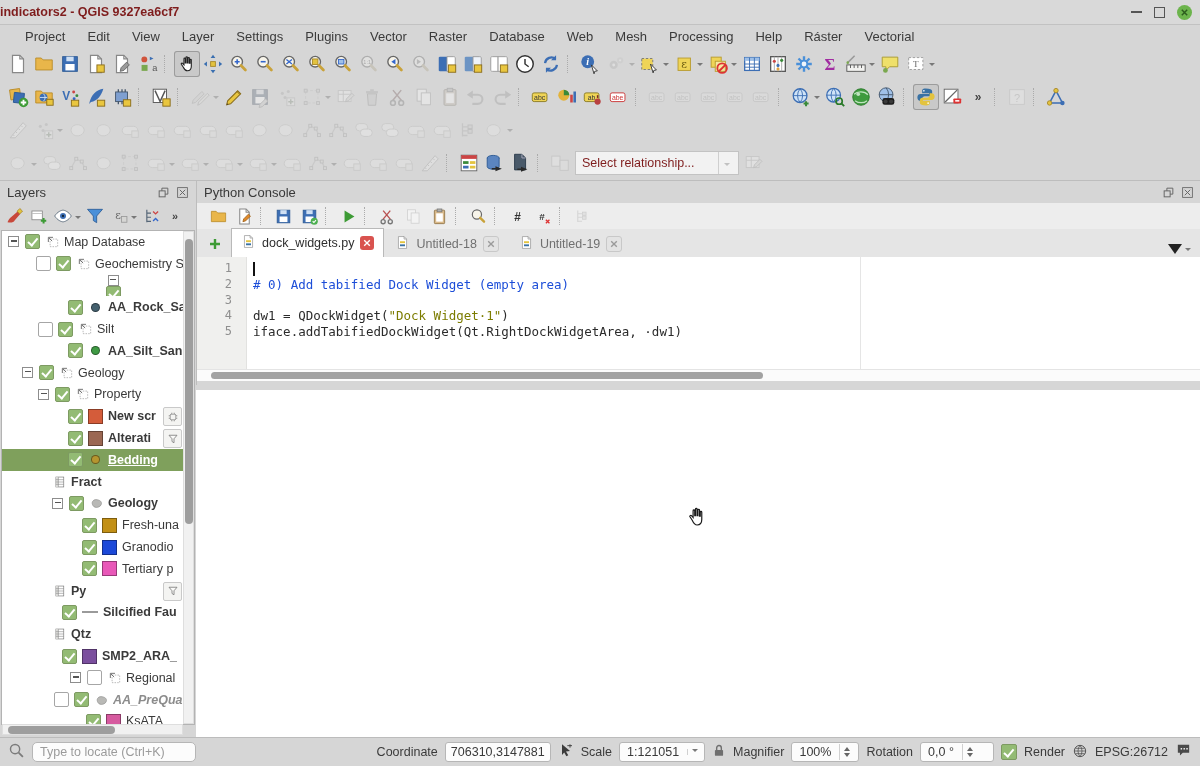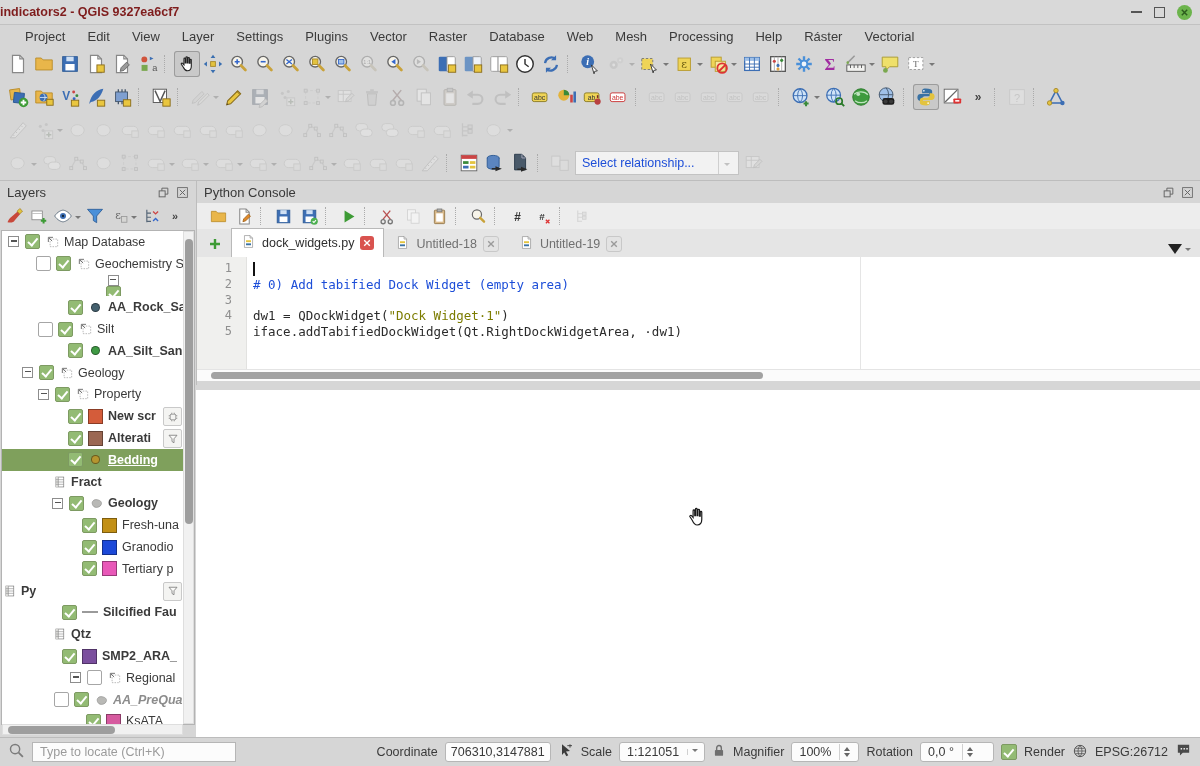--- a/index.html
+++ b/index.html
@@ -20,21 +20,21 @@
   
   .tbrow{position:absolute;left:0;right:0;display:flex;align-items:center;padding-left:5px}
   #tb0{top:47px;height:33px}#tb1{top:80px;height:33px}#tb2{top:113px;height:33px}#tb3{top:146px;height:34px}
   .tbi{width:26px;height:26px;border-radius:3px;display:flex;align-items:center;justify-content:center;flex:0 0 auto}
   .tbi.on{background:#c9c9c9;box-shadow:inset 0 0 0 1px #9c9c9c}
   .tbi.dis{opacity:.35;filter:grayscale(.75)}
   .caret{width:0;height:0;border:3.5px solid transparent;border-top-color:#787878;margin:5px 2px 0 0;flex:0 0 auto}
   .caret.dis{opacity:.4}
   .tsep{width:6px;height:18px;margin:0 3px;border-left:1px dotted #ababab;flex:0 0 auto}
   .tbcombo{height:22px;width:150px;background:#f2f2f2;border:1px solid #c3c3c3;display:flex;align-items:center;
-           padding:0 6px;color:#1d4ed8;font-size:12.5px;margin:0 2px}
+           padding:0 6px;color:#7f1d1d;font-size:12.5px;margin:0 2px}
   .tbcombo .cc{margin-left:auto;border-left:1px solid #cfcfcf;padding-left:5px;height:100%;display:flex;align-items:center}
   
   .phead{height:22px;display:flex;align-items:center;padding:0 7px;font-size:13px;color:#393939}
   .phbtns{margin-left:auto;display:flex;gap:5px}
   .phb{width:14px;height:14px;display:flex;align-items:center;justify-content:center}
   
   #layers-panel{position:absolute;left:0;top:180px;width:196px;bottom:29px;background:#d6d6d6;border-top:1px solid #bdbdbd}
   #ltools{height:26px;display:flex;align-items:center;padding-left:3px}
   #ltools .tbi{width:24px;height:24px}
   #ltree{position:absolute;left:1px;right:1px;top:49px;bottom:12px;background:#fff;border:1px solid #b3b3b3;overflow:hidden}
@@ -84,21 +84,21 @@
   #chscroll{position:absolute;left:0;right:0;top:188px;height:11px;background:#fbfbfb;border-top:1px solid #e4e4e4}
   #chthumb{position:absolute;left:14px;width:552px;top:1.5px;height:7px;background:#a2a2a2;border-radius:4px}
   
   #canvas{position:absolute;left:196px;top:390px;right:0;bottom:29px;background:#fff}
   #handcur{position:absolute;left:488px;top:114px}
   
   #statusbar{position:absolute;left:0;right:0;bottom:0;height:29px;background:#d6d6d6;border-top:1px solid #bcbcbc;
              display:flex;align-items:center;padding:0 8px;font-size:12.5px;color:#3a3a3a;gap:7px;box-sizing:border-box}
   .sbox{background:#fcfcfc;border:1px solid #b6b6b6;border-radius:3px;height:20px;display:flex;align-items:center;
         padding:0 7px;box-sizing:border-box}
-  #locatebox{width:204px;border-radius:0;color:#9b9b9b}
+  #locatebox{width:164px;border-radius:5px;color:#9b9b9b}
   .spacer{flex:1}
   .spin{gap:0;padding-right:2px}
   .spinarr{display:flex;flex-direction:column;margin-left:8px;border-left:1px solid #d0d0d0;padding-left:4px;line-height:6px}
   .sa{width:0;height:0;border:3px solid transparent}
   .sa.up{border-bottom:4px solid #666;margin-bottom:2px}
   .sa.dn{border-top:4px solid #666}
   .sbcb{width:14px;height:14px;border-radius:2px;background:#93bb74;border:1px solid #7d9a62;position:relative}
   .sbcb::after{content:"";position:absolute;left:4px;top:1.5px;width:4px;height:7.5px;border:solid #fff;border-width:0 2px 2px 0;transform:rotate(40deg)}
 </style>
 </head>
@@ -1114,21 +1114,21 @@
         <div class="trow" style="padding-left: 80px;">
           <span class="tcb"></span>
           <span class="tsw" style="background: rgb(28, 73, 216);"></span>
           <span class="tlabel">Granodio</span>
         </div>
         <div class="trow" style="padding-left: 80px;">
           <span class="tcb"></span>
           <span class="tsw" style="background: rgb(232, 88, 184);"></span>
           <span class="tlabel">Tertiary p</span>
         </div>
-        <div class="trow" style="">
+        <div class="trow" style="padding-left: 50px;">
           <span class="tico">
             <svg width="14" height="14" viewBox="0 0 24 24">
               <rect x="5" y="3.5" width="13.5" height="17" fill="#fff" stroke="#666"></rect>
               <rect x="5" y="3.5" width="4.2" height="17" fill="#dcdcda"></rect>
               <path d="M5 8h13.5M5 12h13.5M5 16h13.5M9.2 3.5v17" stroke="#888"></path>
             </svg>
           </span>
           <span class="tlabel b">Py</span>
           <span class="textra">
             <svg width="12" height="12" viewBox="0 0 24 24">

